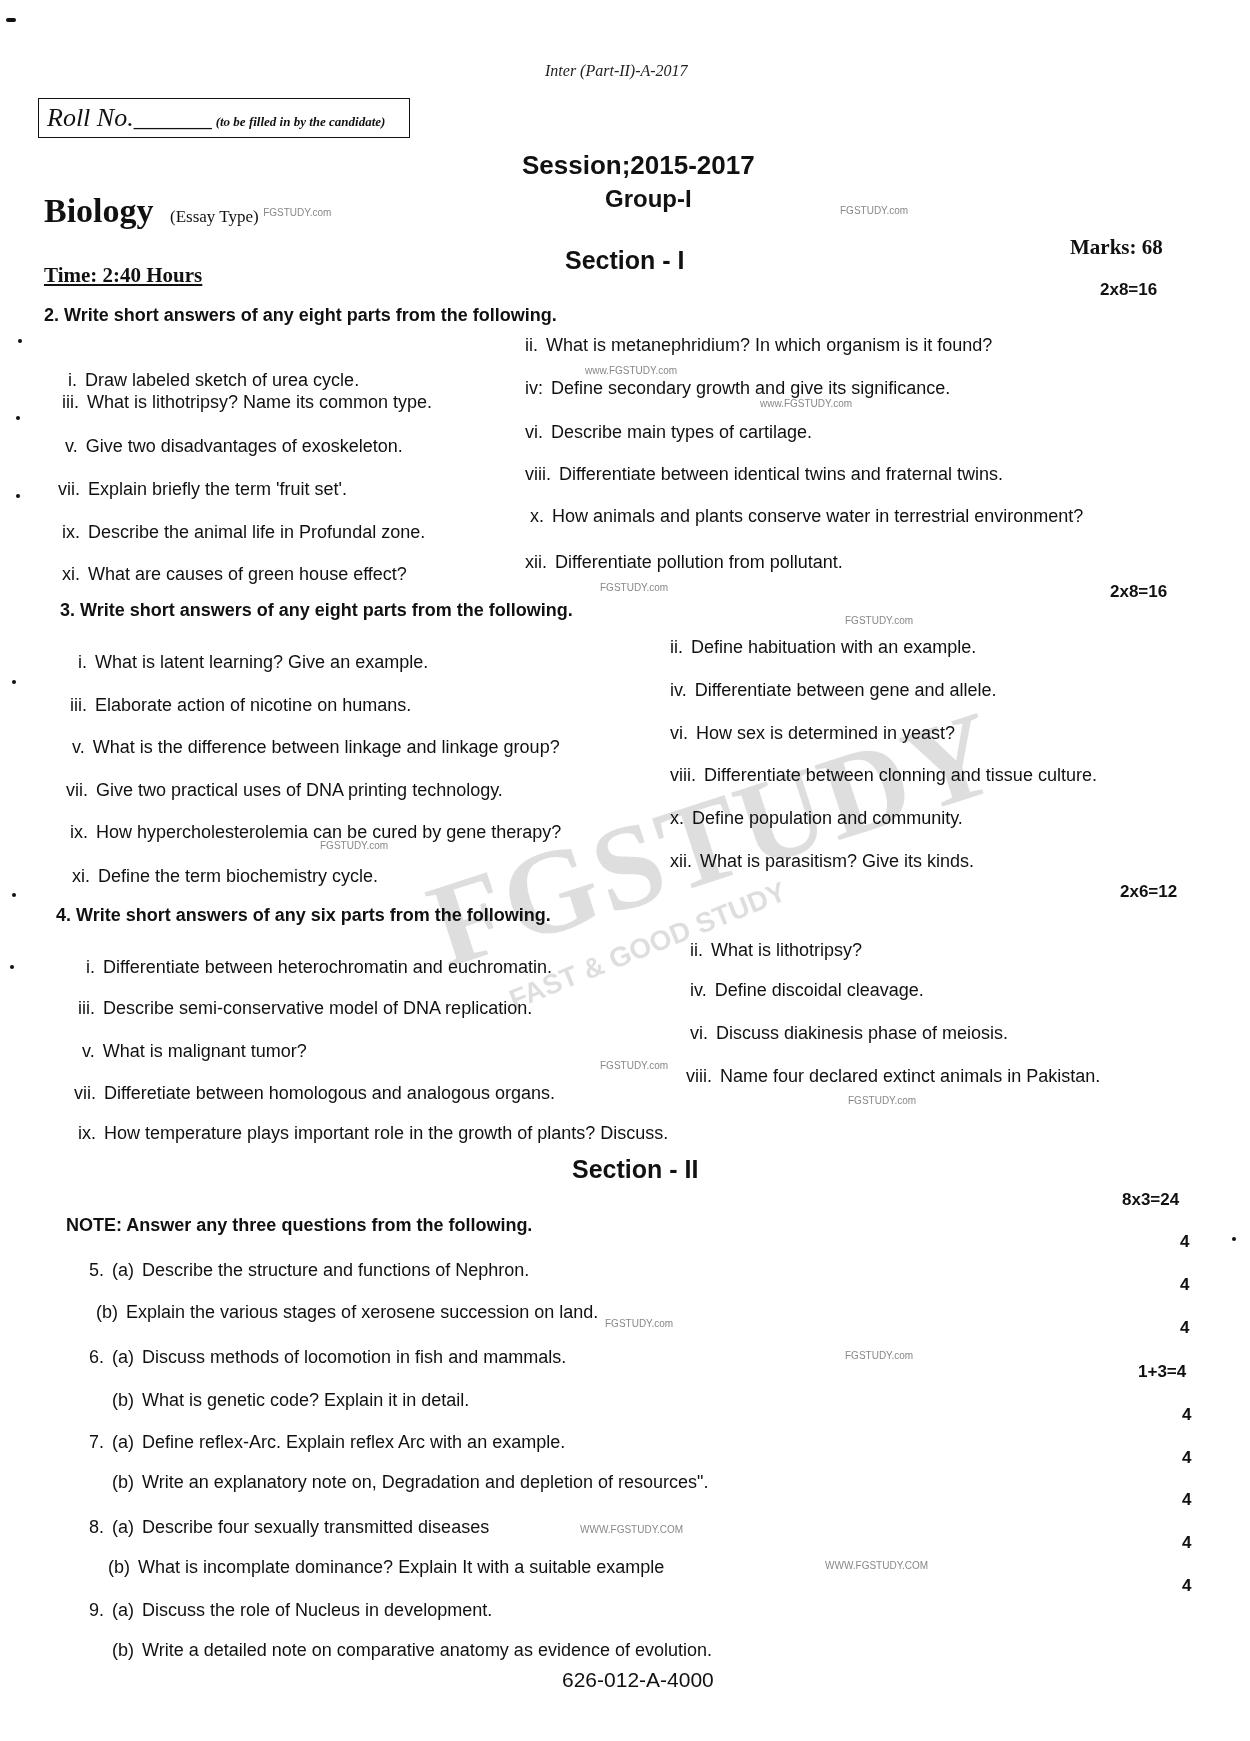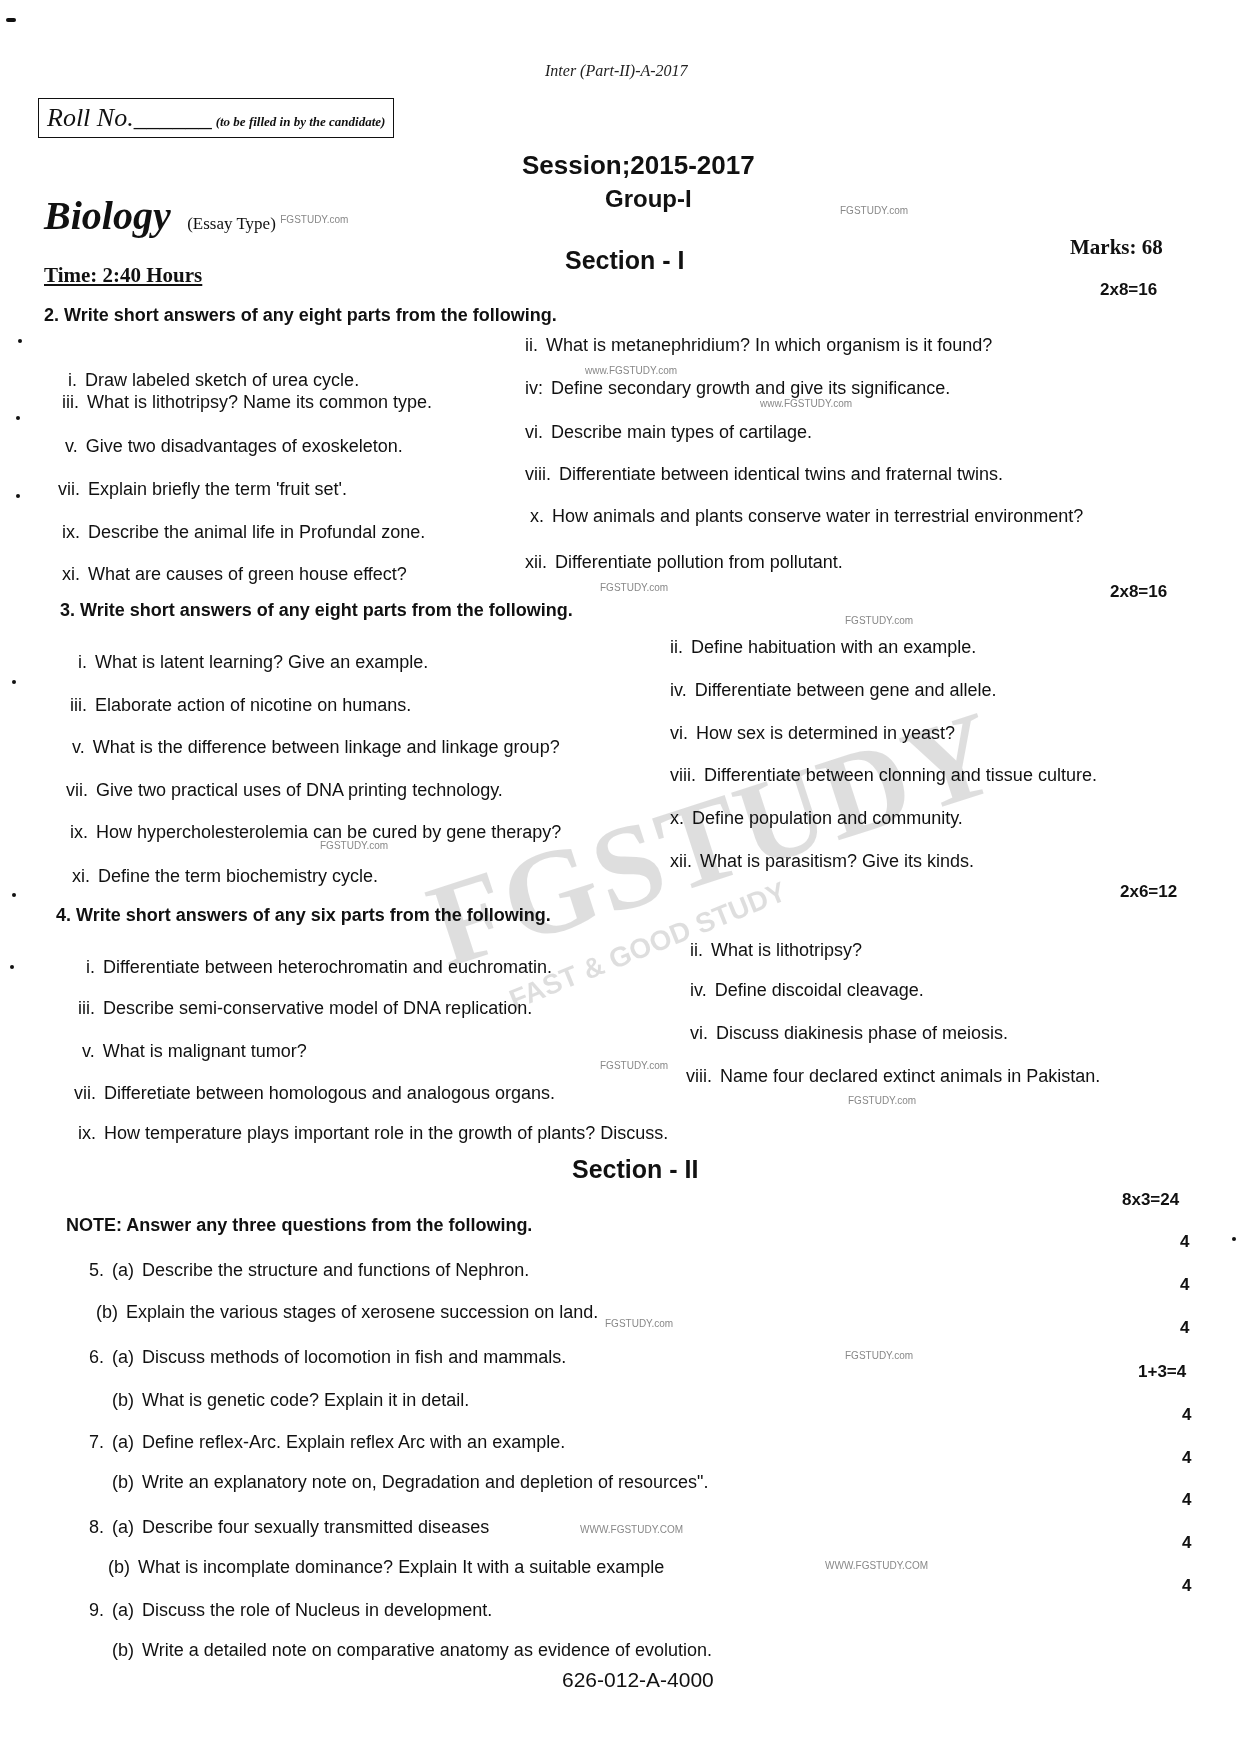--- a/index.html
+++ b/index.html
@@ -4,25 +4,25 @@
 <style>
   html, body { margin: 0; padding: 0; background: #ffffff; }
   body {
     width: 1250px; height: 1741px; position: relative; overflow: hidden;
     color: #111; font-family: "Liberation Sans", sans-serif;
   }
   .abs { position: absolute; white-space: nowrap; }
   .serif { font-family: Liberation Serif, serif; text-align: right; }
   .series-line { font-size: 16px; font-style: italic; color: #222; }
   .roll-box {
-    border: 1.5px solid #111; padding: 4px 8px 4px 8px; font-family: "Liberation Serif", serif;
+    border: 1.5px solid #111; padding: 4px 24px 4px 8px; font-family: "Liberation Serif", serif;
   }
   .roll-box .big { font-size: 26px; font-style: italic; }
   .roll-box .small { font-size: 13px; font-style: italic; font-weight: bold; }
-  .subject { font-family: "Liberation Serif", serif; font-size: 40px; font-weight: bold; font-style: italic; }
+  .subject { font-family: "Liberation Serif", serif; font-size: 34px; font-weight: bold; }
   .subject-type { font-family: "Liberation Serif", serif; font-size: 17px; }
   .time { font-family: "Liberation Serif", serif; font-size: 21px; font-weight: bold; text-decoration: underline; }
   .marks { font-family: "Liberation Serif", serif; font-size: 21px; font-weight: bold; }
   .session { font-size: 26px; font-weight: bold; text-align: right; }
   .group { font-size: 24px; font-weight: bold; }
   .section { font-size: 25px; font-weight: bold; }
   .qhead { font-size: 18px; font-weight: bold; }
   .q { font-size: 18px; }
   .qnum { display: inline-block; text-align: right; margin-right: 8px; }
   .mark { font-size: 17px; font-weight: bold; text-align: right; }

